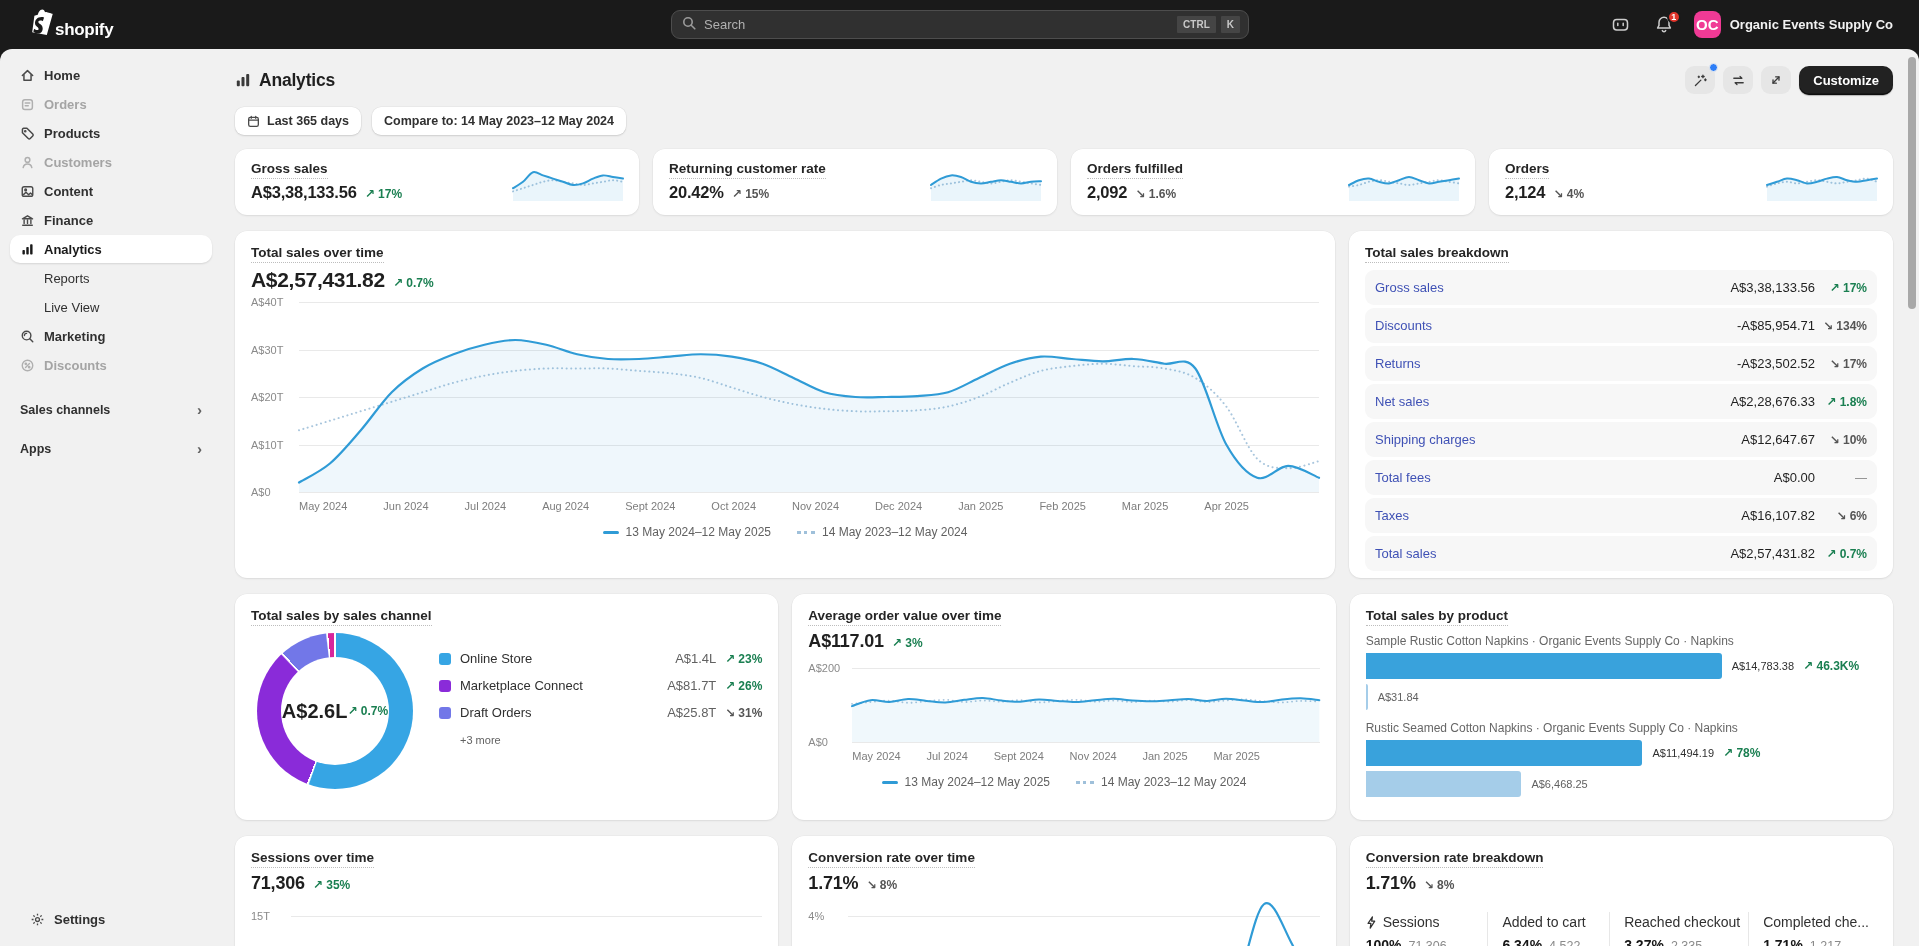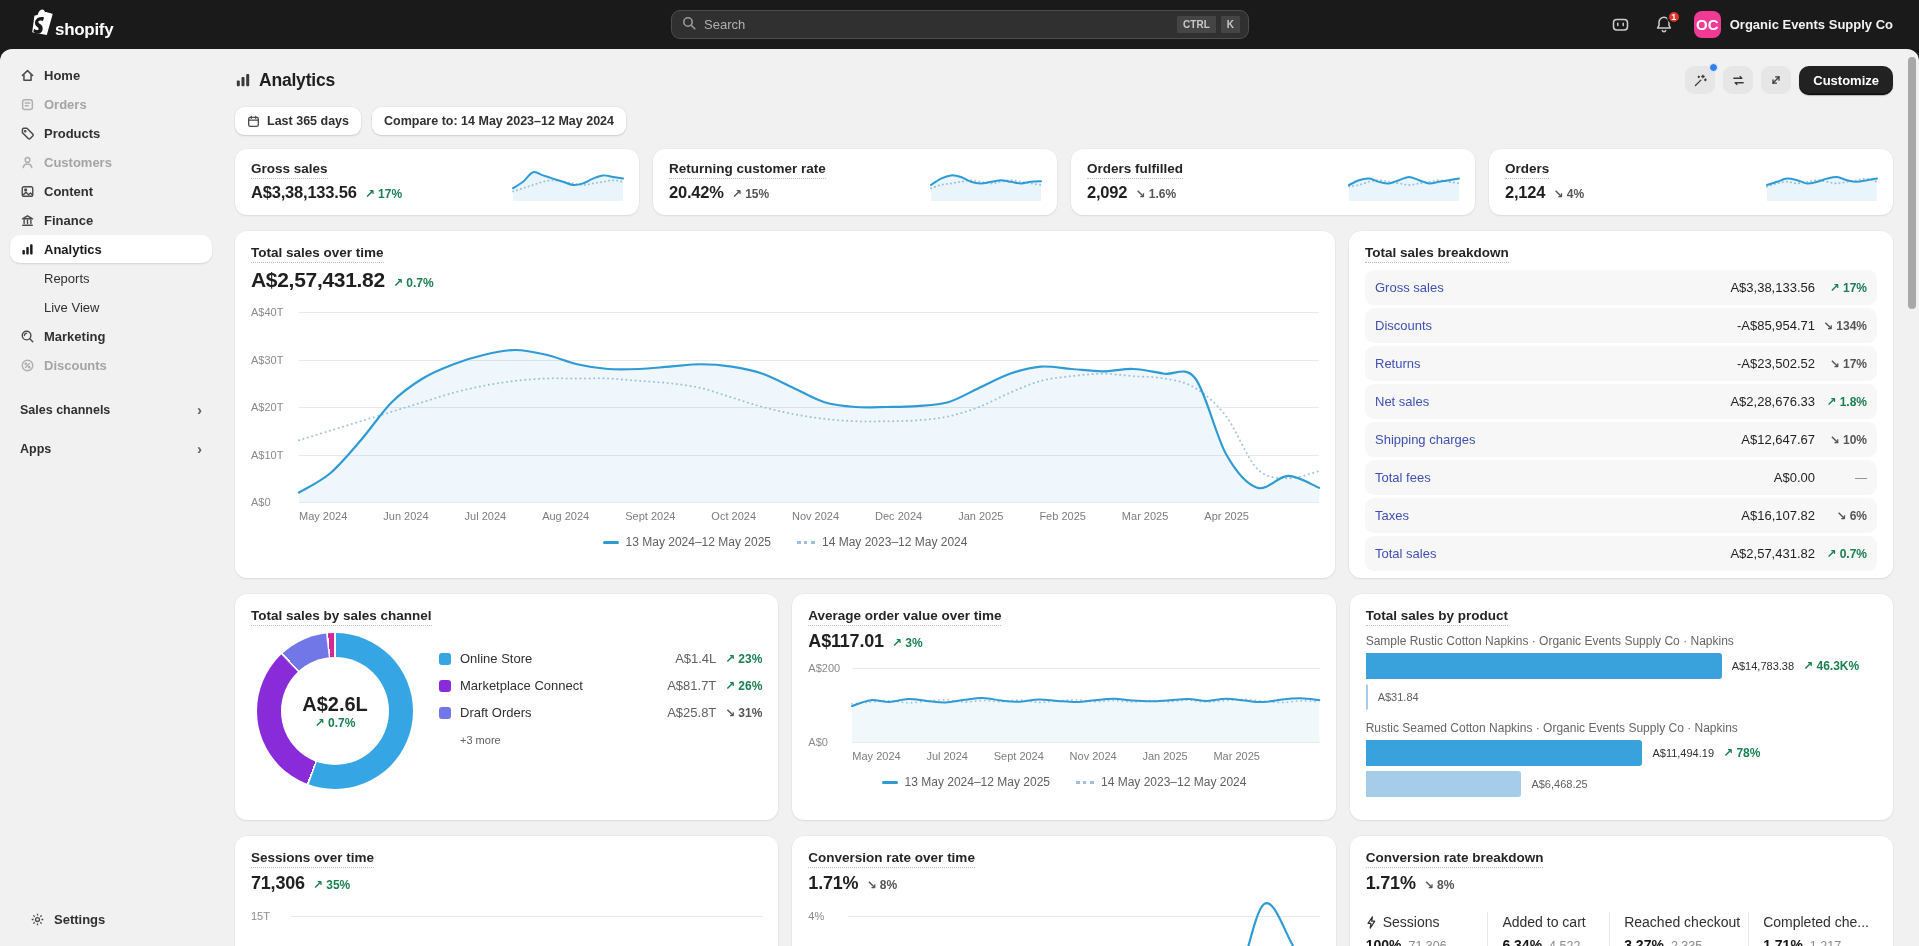--- a/index.html
+++ b/index.html
@@ -64,21 +64,21 @@
   
   .kpis { display:grid; grid-template-columns:repeat(4,1fr); gap:14px; margin-top:14px; }
   .kpi { height:66px; padding:12px 16px; position:relative; }
   .kpi .val { font-size:16.5px; font-weight:700; color:#1f1f1f; letter-spacing:-0.2px; margin-top:7px; }
   .kpi svg.spark { position:absolute; right:16px; top:20px; width:110px; height:32px; overflow:visible; }
   
   .row2 { display:grid; grid-template-columns:1100px 1fr; gap:14px; margin-top:16px; }
   .bigchart { height:347px; padding:14px 16px; }
   .bigchart .val { font-size:21px; font-weight:700; color:#1f1f1f; letter-spacing:-0.3px; }
   .bigchart .vrow { margin-top:8px; }
-  .plotwrap { display:flex; margin-top:20px; }
+  .plotwrap { display:flex; margin-top:10px; }
   .ylabels { width:48px; position:relative; height:190px; font-size:11px; color:#8a8a8a; }
   .ylabels span { position:absolute; left:0; transform:translateY(-50%); }
   .plot { flex:1; position:relative; height:190px; }
   .gline { position:absolute; left:0; right:0; border-top:1px solid #e9e9e9; }
   .plot svg, .aov-plot svg { position:absolute; inset:0; width:100%; height:100%; overflow:visible; }
   .xlabels { display:flex; justify-content:space-between; font-size:11px; color:#7d7d7d; margin:8px 0 0 48px; }
   .xlabels .spacer { width:34px; }
   .legend { display:flex; justify-content:center; gap:26px; margin-top:13px; font-size:12px; color:#616161; align-items:center; }
   .legend .li { display:flex; align-items:center; gap:7px; }
   .sw-solid { width:16px; height:0; border-top:3px solid #2f9bd6; border-radius:2px; }
@@ -89,21 +89,21 @@
   .brow { display:flex; align-items:center; height:35px; margin-bottom:3px; background:#f7f7f7; border-radius:9px; padding:0 10px; }
   .brow .lbl { font-size:13px; color:#3f51b5; cursor:pointer; }
   .brow .v { margin-left:auto; font-size:13px; color:#1f1f1f; }
   .brow .delta { width:52px; text-align:right; }
   
   .row3 { display:grid; grid-template-columns:repeat(3,1fr); gap:14px; margin-top:16px; }
   .row3 .card { height:226px; padding:14px 16px; position:relative; }
   .channel-body { display:flex; margin-top:10px; }
   .donut { width:156px; height:156px; border-radius:50%; position:relative; margin-left:6px; flex:none; }
   .donut::before { content:""; position:absolute; inset:24px; background:#fff; border-radius:50%; }
-  .donut .center { position:absolute; inset:0; display:flex; flex-direction:column; align-items:center; justify-content:center; z-index:2; }
+  .donut .center { position:absolute; inset:0; display:flex; flex-direction:row; align-items:center; justify-content:center; z-index:2; }
   .donut .center .cv { font-size:20px; font-weight:700; color:#1f1f1f; }
   .chlegend { flex:1; margin:12px 0 0 26px; }
   .chrow { display:flex; align-items:center; height:27px; font-size:13px; color:#303030; }
   .chrow .swatch { width:12px; height:12px; border-radius:3px; margin-right:9px; flex:none; }
   .chrow .v { margin-left:auto; color:#616161; }
   .chrow .delta { width:46px; text-align:right; }
   .more { font-size:11px; color:#616161; margin:8px 0 0 21px; cursor:pointer; }
   .midval { font-size:18px; font-weight:700; color:#1f1f1f; letter-spacing:-0.2px; }
   .aov-plotwrap { display:flex; margin-top:16px; }
   .aov-ylab { width:44px; position:relative; height:74px; font-size:11px; color:#8a8a8a; }

